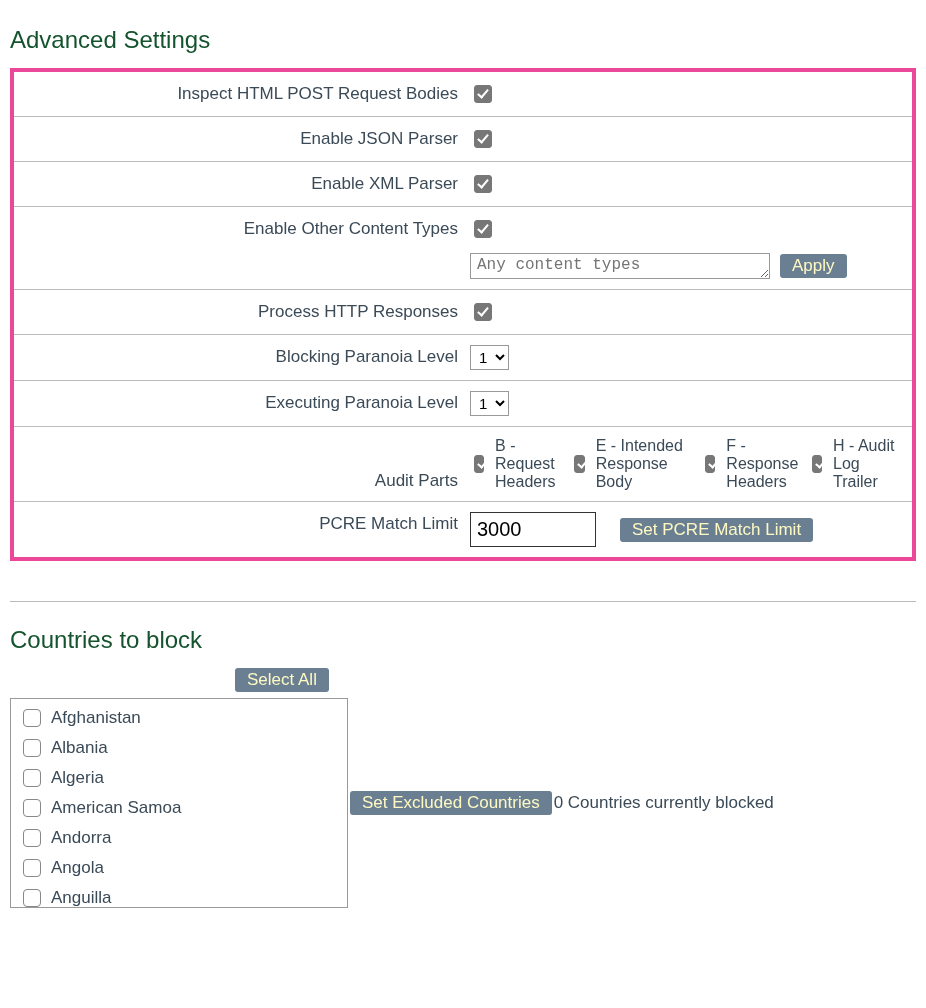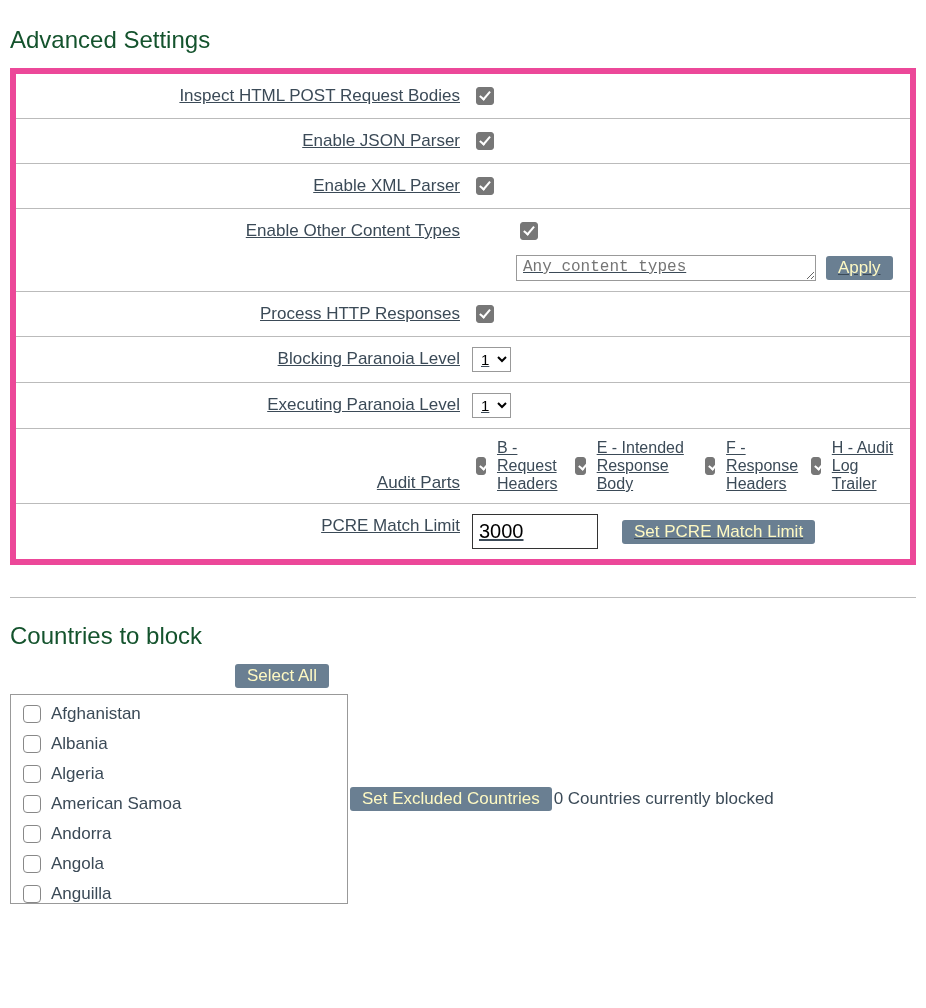--- a/index.html
+++ b/index.html
@@ -12,24 +12,23 @@
     background: #fff;
     width: 926px;
   }
   h2.section-title {
     font-size: 24px;
     font-weight: 400;
     color: #14532d;
     margin: 16px 0 14px 0;
   }
   .settings-box {
-    border: 6px solid #ec4899;
+    border: 4px solid #ec4899;
     width: 100%;
-    margin-bottom: 32px;
-    text-decoration: underline;
+    margin-bottom: 40px;
   }
   .row {
     display: flex;
     align-items: flex-start;
     padding: 10px 8px;
     border-bottom: 1px solid #bbb;
   }
   .row:last-child { border-bottom: none; }
   .row-label {
     flex: 0 0 448px;
@@ -175,21 +174,21 @@
     align-items: center;
     padding: 3px 0;
     font-size: 17px;
     color: #3b4a57;
   }
   .status-text {
     color: #3b4a57;
     font-size: 17px;
   }
   .inner-stack { display:flex; flex-direction:column; gap:12px; width:100%;}
-  .inner-line   { display:flex;gap:44px; }
+  .inner-line   { display:flex; }
   .inner-line .row-label { flex:0 0 448px; }
   .inner-line .row-control { flex:1; display:flex; gap:10px; align-items:center;}
 </style>
 </head>
 <body>
 
 <h2 class="section-title">Advanced Settings</h2>
 
 <div class="settings-box">
 

